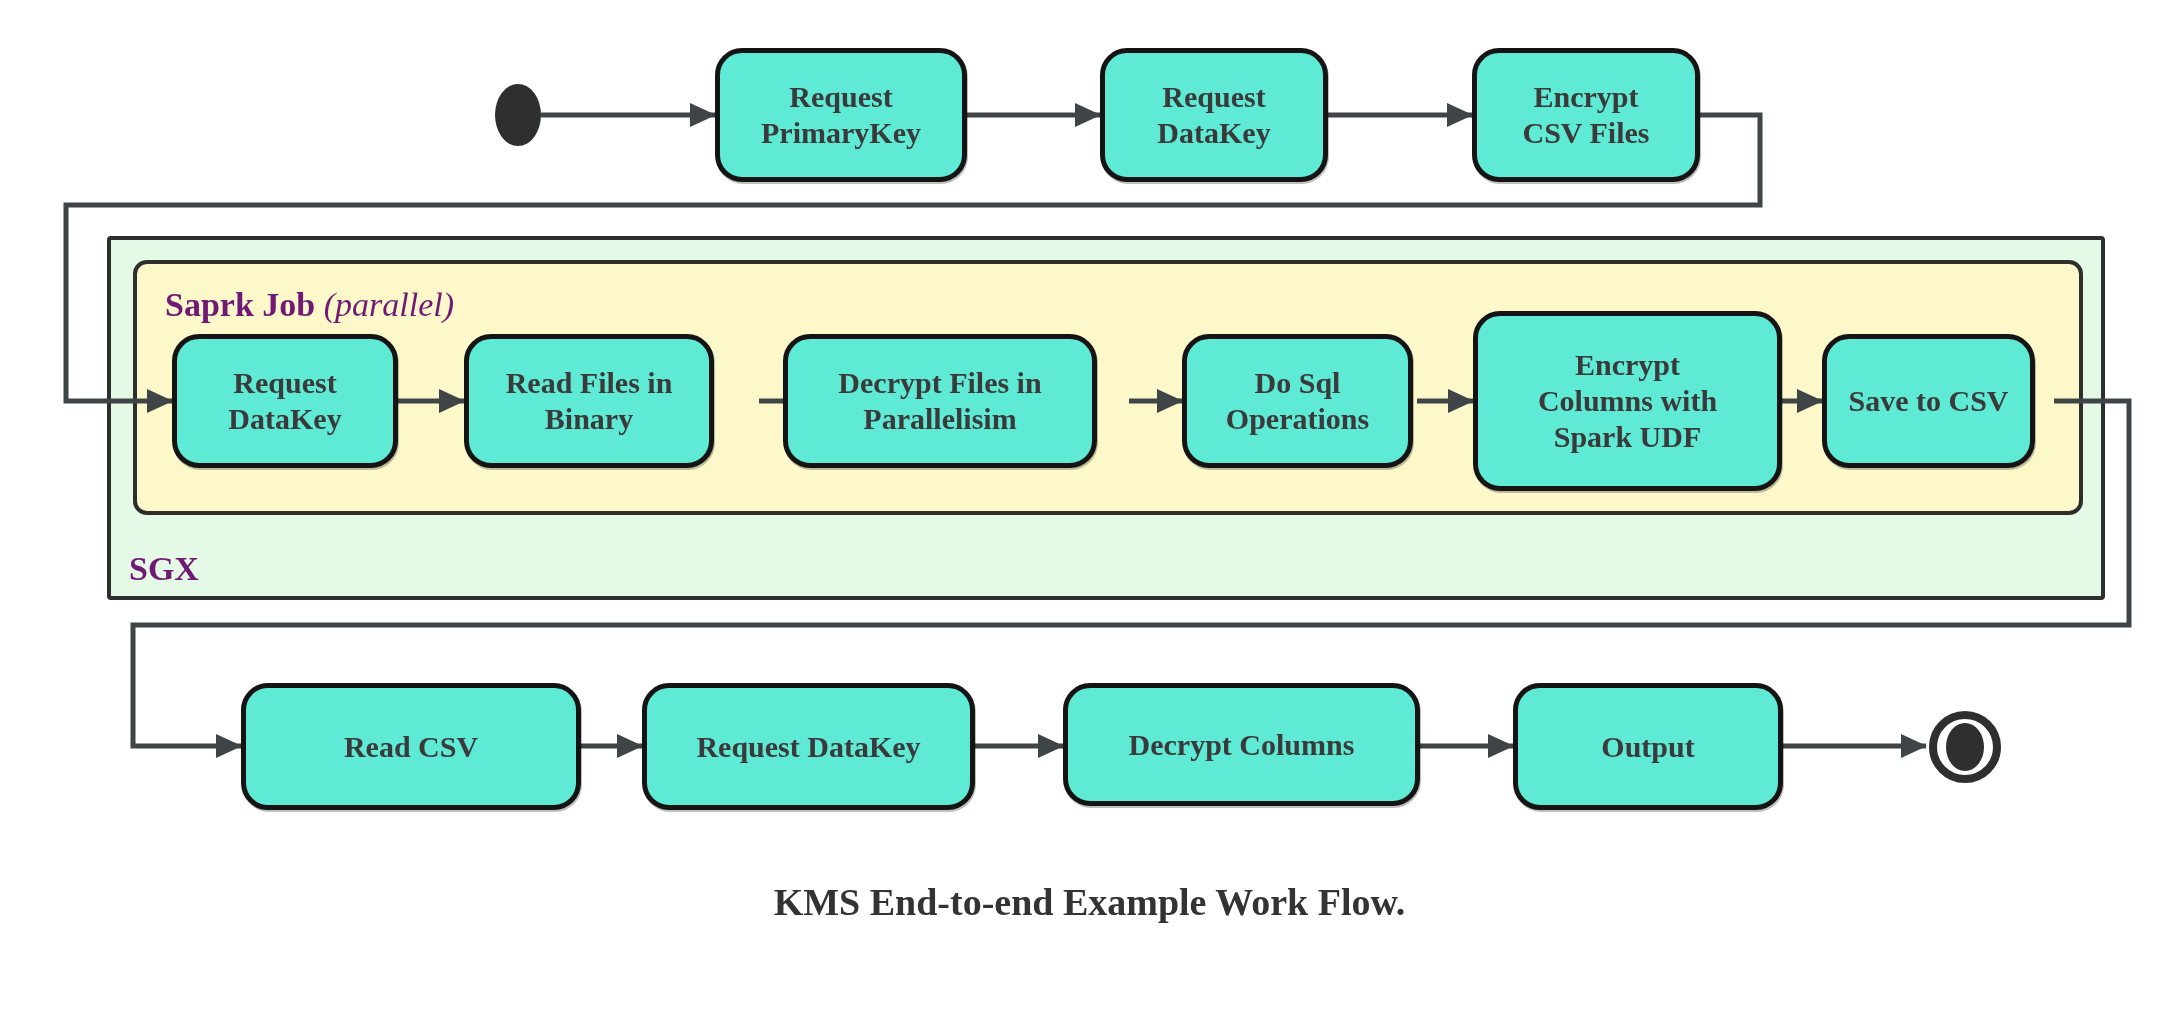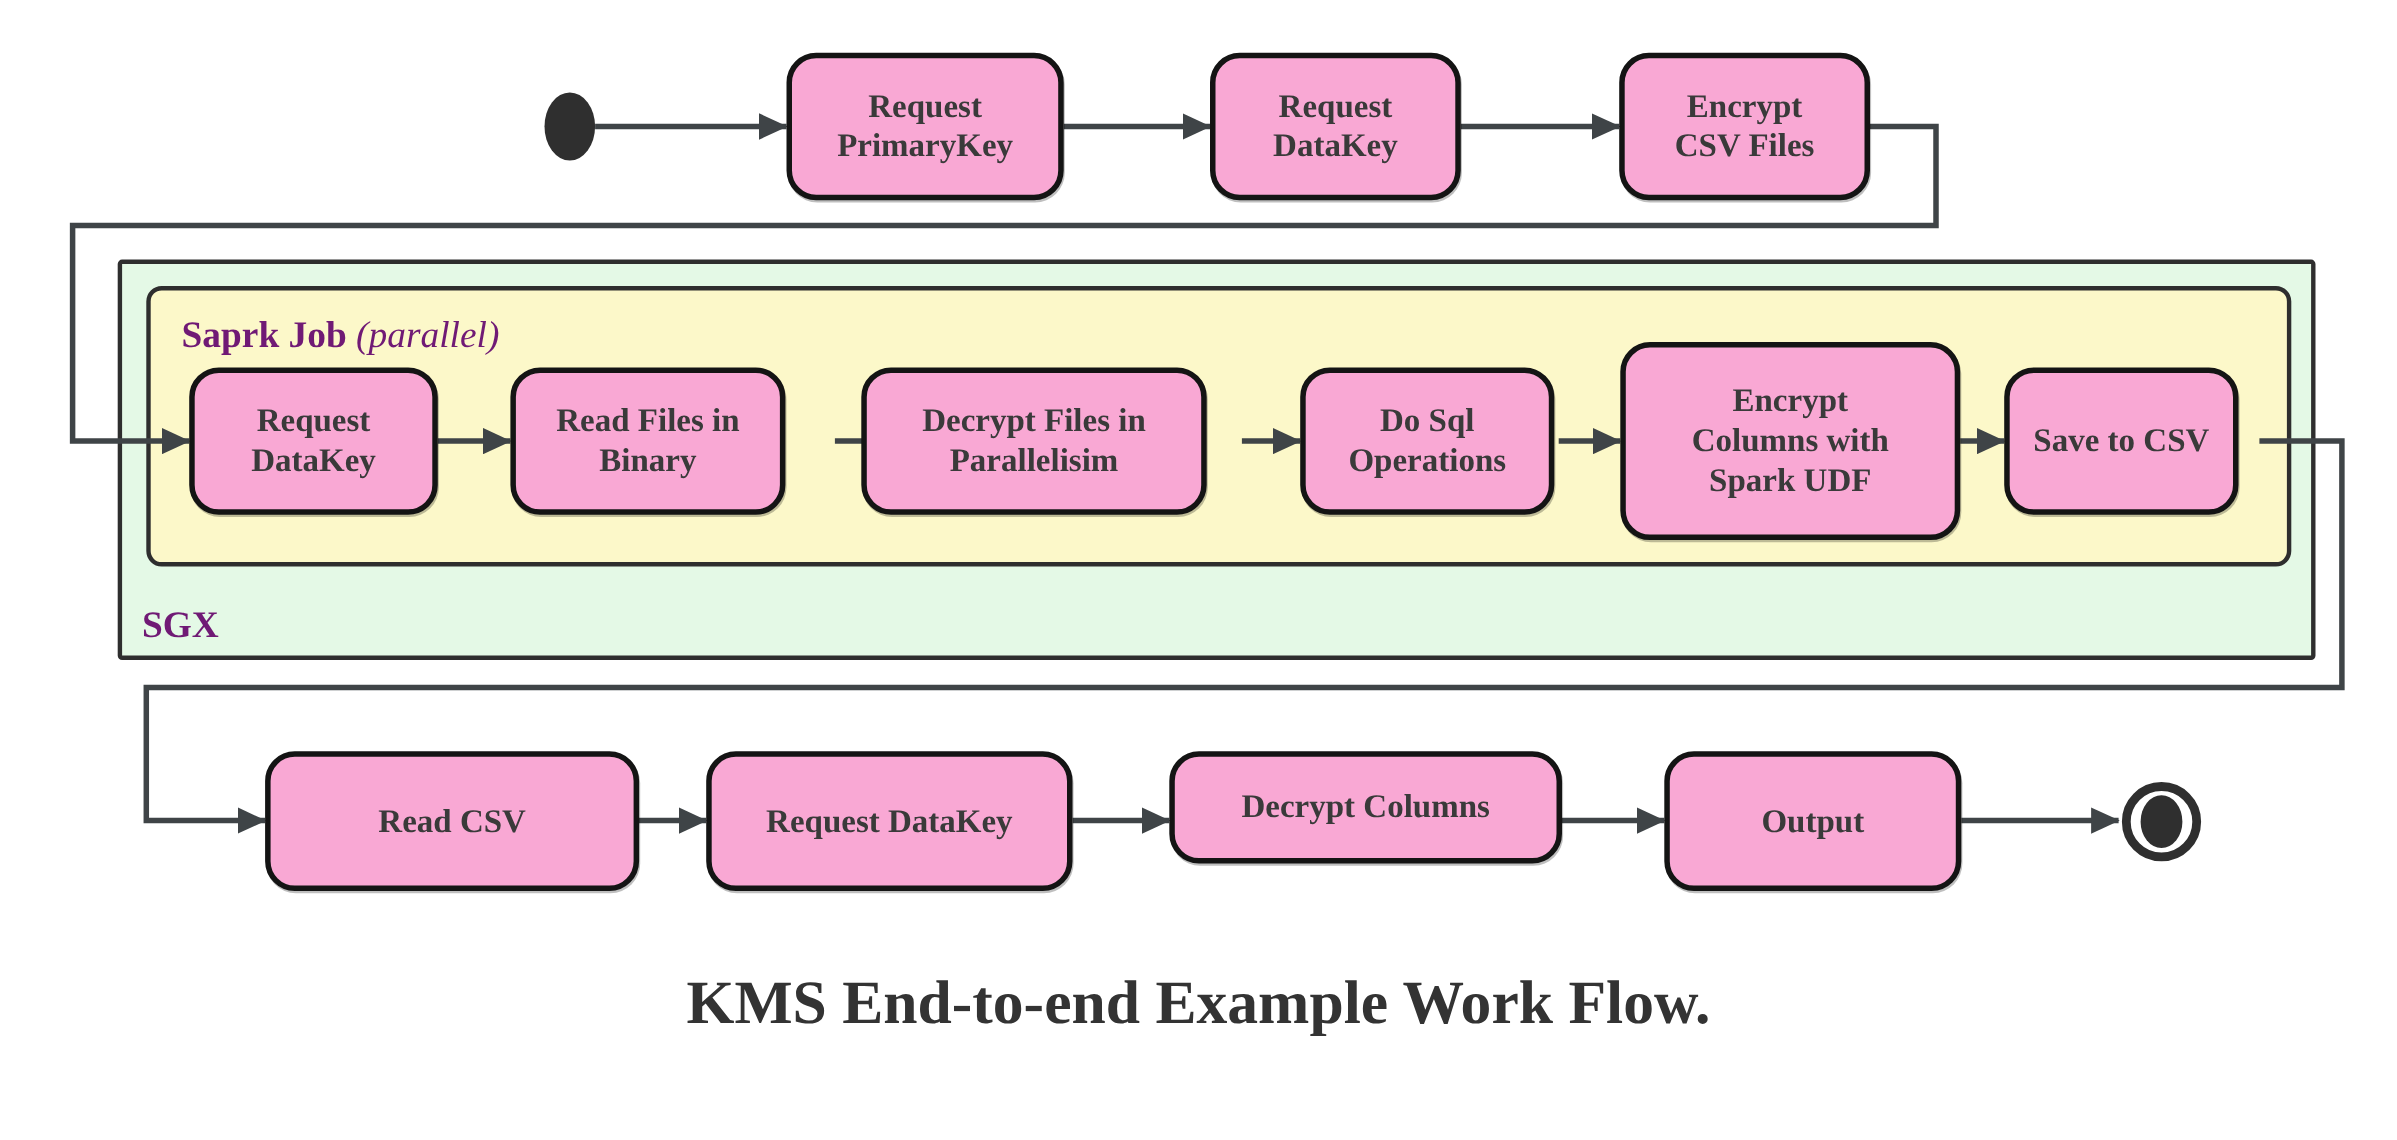--- a/index.html
+++ b/index.html
@@ -24,29 +24,29 @@
     white-space:nowrap;
   }
   .spark-label{left:165px;top:288px;}
   .spark-label .bold{font-weight:bold;}
   .spark-label .italic{font-style:italic;font-weight:normal;}
   .sgx-label{left:129px;top:552px;font-weight:bold;}
   svg.edges{position:absolute;left:0;top:0;z-index:3;}
   .edge{stroke:#3f4447;stroke-width:5;fill:none;}
   .node{
     position:absolute;z-index:4;box-sizing:border-box;
-    background:#f9a8d4;border:5px solid #141414;border-radius:27px;
+    background:#5eead4;border:5px solid #141414;border-radius:27px;
     display:flex;align-items:center;justify-content:center;
     text-align:center;font-weight:bold;font-size:30px;line-height:1.2;
     color:#3a3a3a;white-space:pre-line;
     box-shadow:1px 2px 0 rgba(0,0,0,0.25);
   }
   .caption{
     position:absolute;left:0;top:880px;width:2179px;
-    text-align:center;font-weight:bold;font-size:56px;color:#333;
+    text-align:center;font-weight:bold;font-size:38px;color:#333;
   }
 </style>
 </head>
 <body>
 
 <div class="canvas">
 
   <div class="container-box sgx-box"></div>
   <div class="container-box spark-box"></div>
 
@@ -99,18 +99,18 @@
 Parallelisim</div>
   <div class="node" style="left:1182px;top:334px;width:231px;height:134px;">Do Sql
 Operations</div>
   <div class="node" style="left:1473px;top:311px;width:309px;height:180px;">Encrypt
 Columns with
 Spark UDF</div>
   <div class="node" style="left:1822px;top:334px;width:213px;height:134px;">Save to CSV</div>
 
   <div class="node" style="left:241px;top:683px;width:340px;height:127px;">Read CSV</div>
   <div class="node" style="left:642px;top:683px;width:333px;height:127px;">Request DataKey</div>
-  <div class="node" style="left:1063px;top:683px;width:357px;height:102px;">Decrypt Columns</div>
+  <div class="node" style="left:1063px;top:683px;width:357px;height:123px;">Decrypt Columns</div>
   <div class="node" style="left:1513px;top:683px;width:270px;height:127px;">Output</div>
 
   <div class="caption">KMS End-to-end Example Work Flow.</div>
 
 </div>
 
 </body></html>

